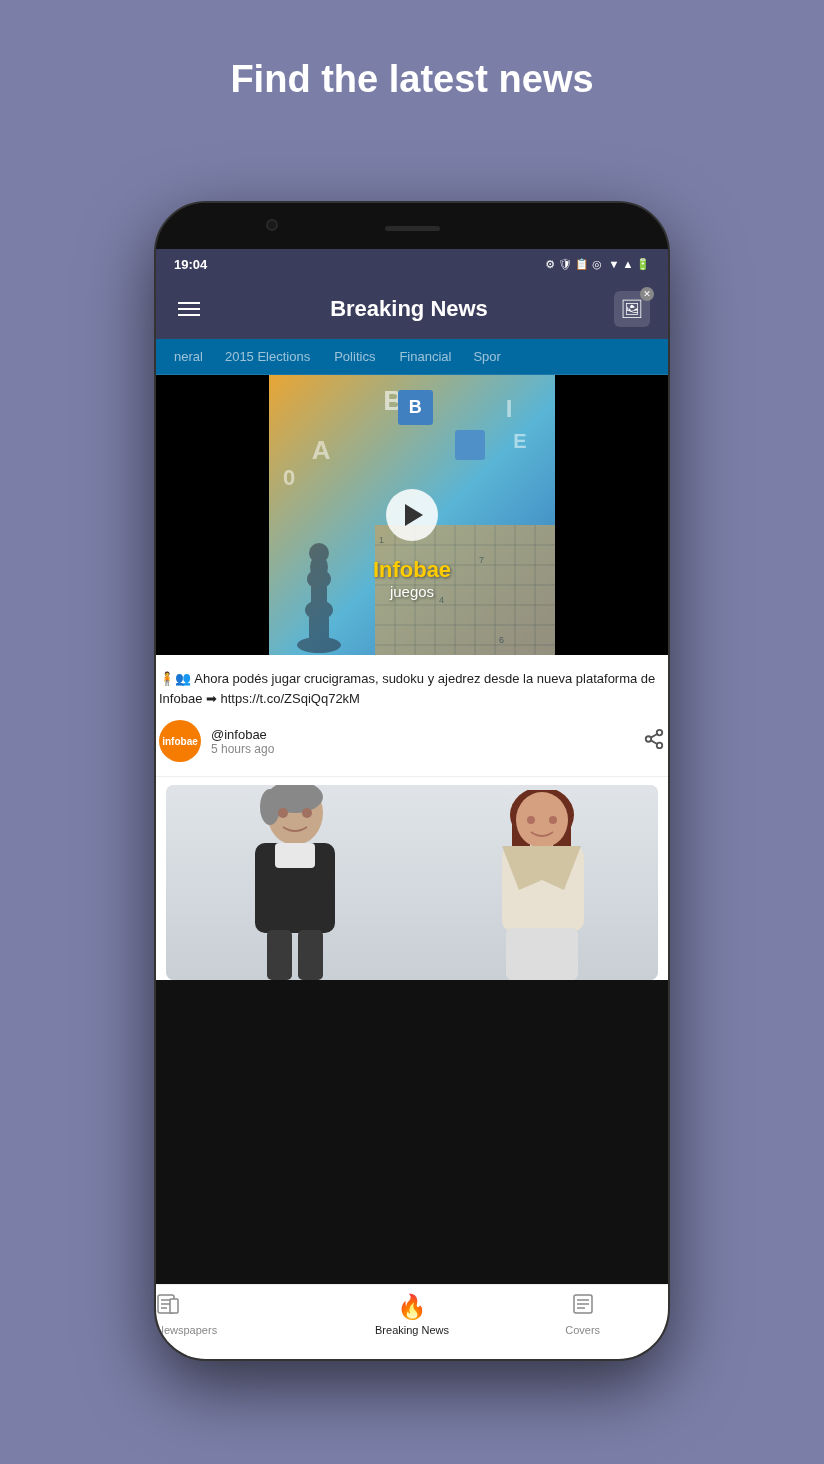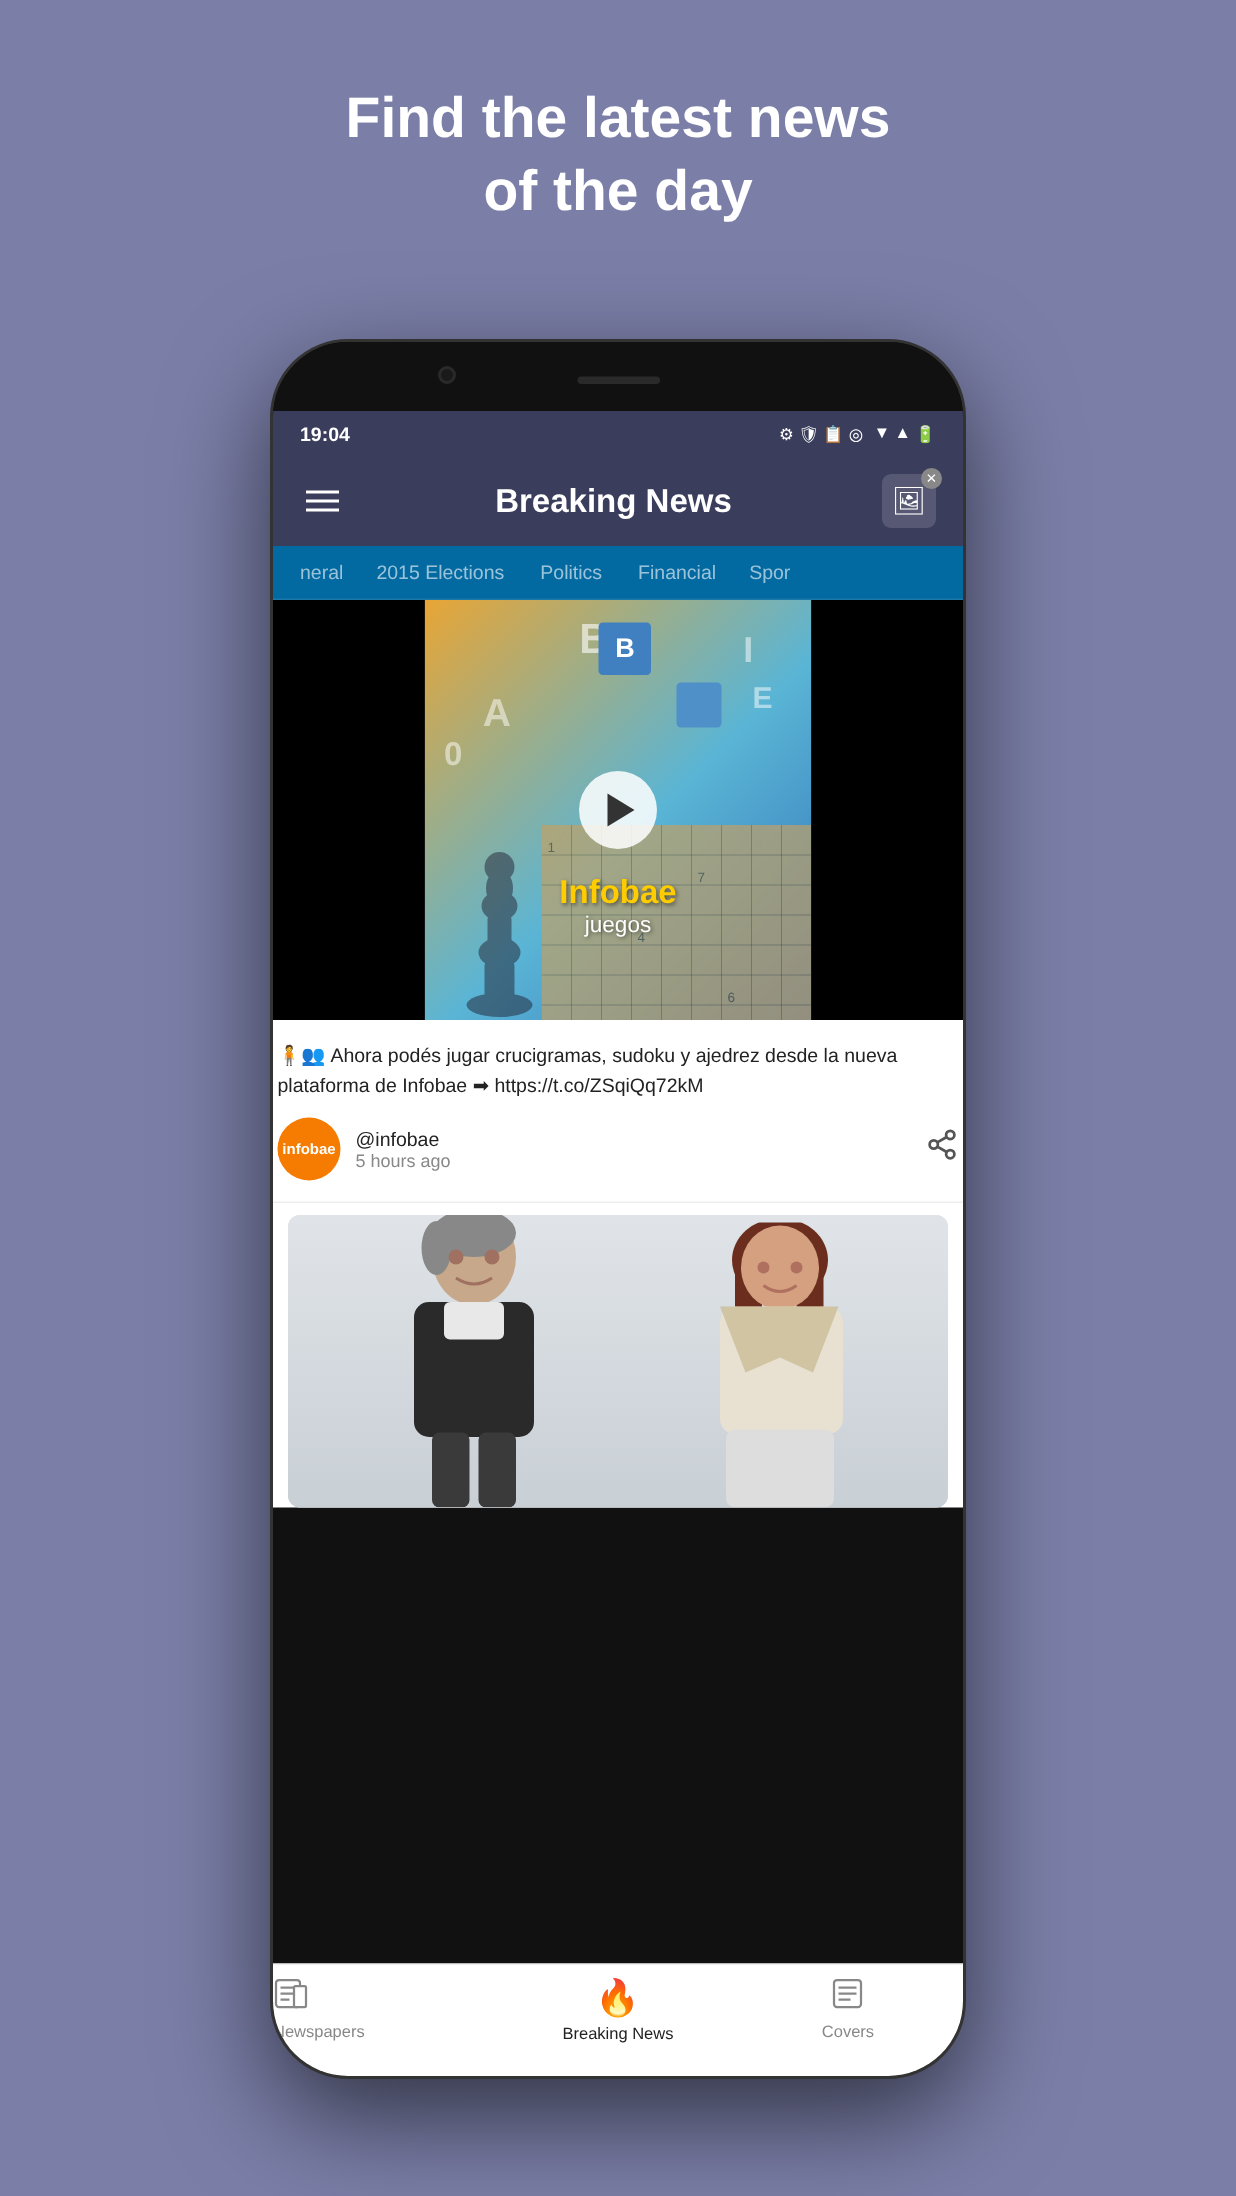--- a/index.html
+++ b/index.html
@@ -12,24 +12,23 @@
       position: relative;
     }
   </style>
 </head>
 <body>
 
 <div style="width:824px;height:1464px;background:#7b7fa8;position:relative;overflow:hidden;">
 
   <div style="text-align:center;padding:55px 80px 20px;color:white;font-size:38px;font-weight:900;line-height:1.3;">
     <span>Find the latest news</span><br>
-    <span>of the day</span>
   </div>
 
-  <div style="position:absolute;top:226px;left:50%;transform:translateX(-50%);width:464px;height:1160px;">
+  <div style="position:absolute;top:201px;left:50%;transform:translateX(-50%);width:516px;height:1160px;">
 
     <div style="width:100%;height:100%;background:#111;border-radius:52px;position:relative;box-shadow:0 25px 70px rgba(0,0,0,0.6);overflow:hidden;border:2px solid #333;">
 
       <div style="height:46px;background:#111;position:relative;display:flex;align-items:center;justify-content:center;">
         <div style="width:55px;height:5px;background:#2a2a2a;border-radius:3px;margin-top:4px;"></div>
         <div style="width:12px;height:12px;background:#1a1a1a;border-radius:50%;border:2px solid #2a2a2a;position:absolute;left:110px;top:16px;"></div>
       </div>
 
       <div style="display:flex;justify-content:space-between;align-items:center;padding:4px 18px;background:#3a3d5c;color:white;font-size:12px;height:30px;">
         <span style="font-weight:bold;font-size:13px;">19:04</span>

